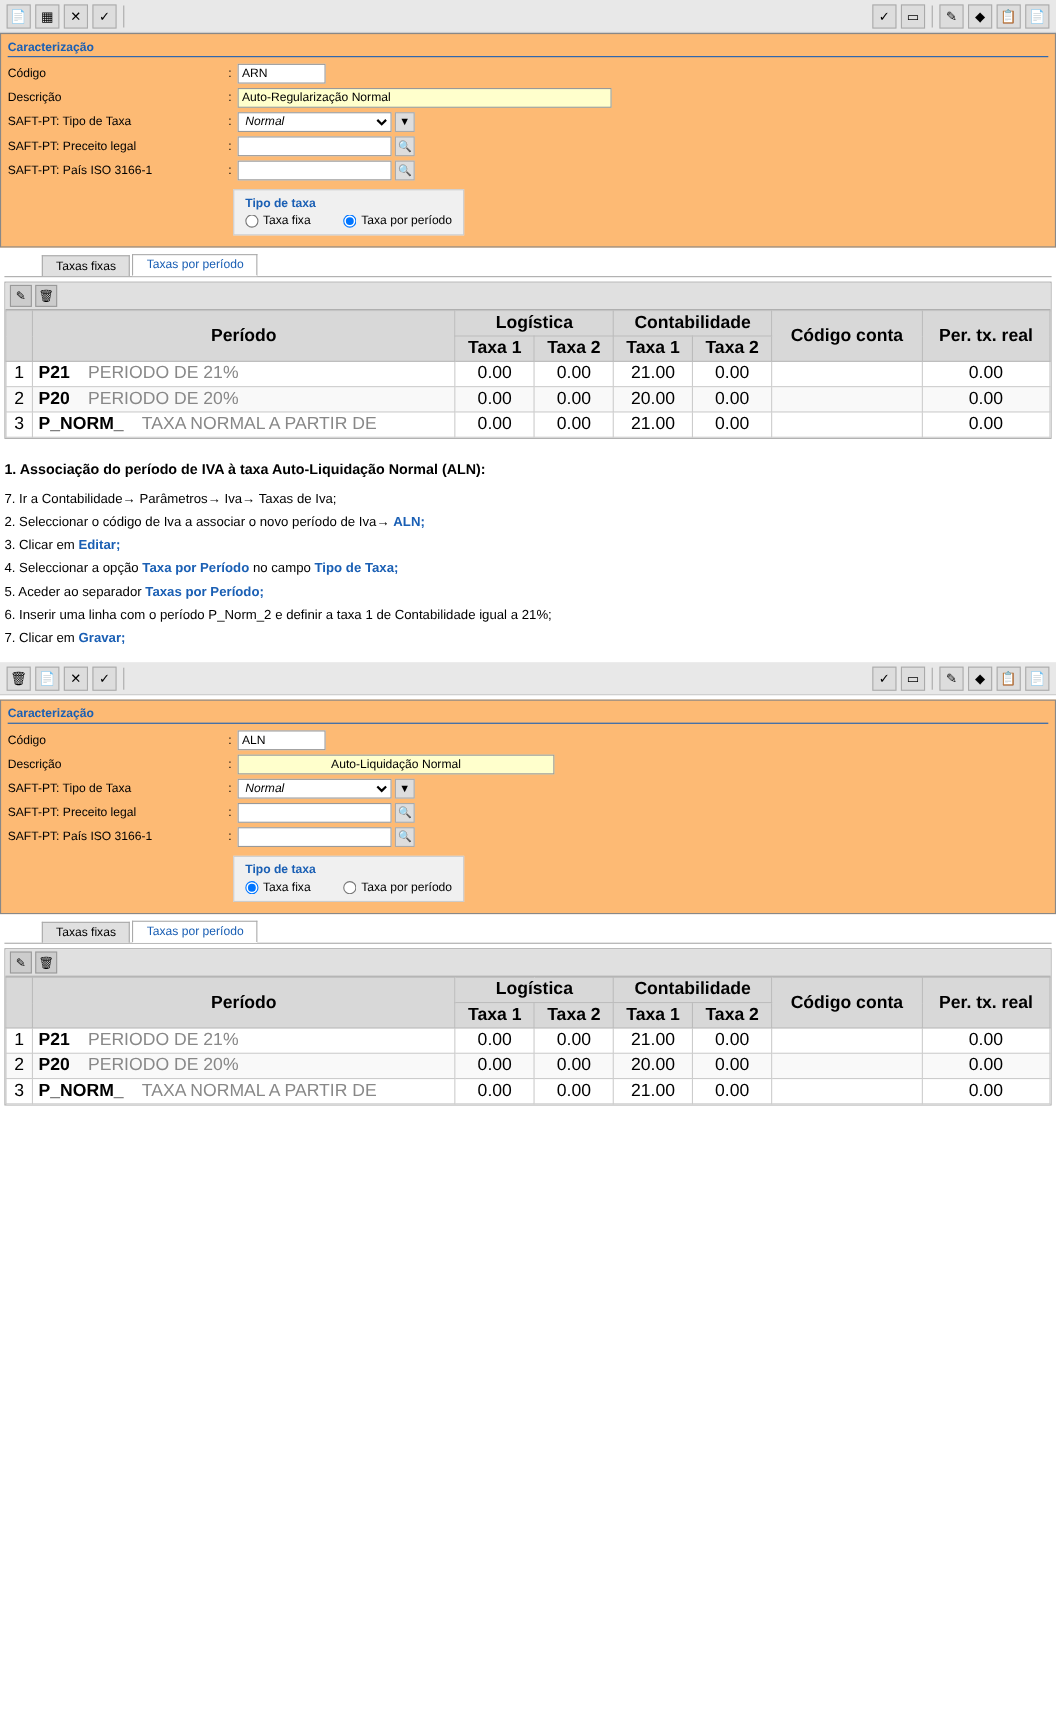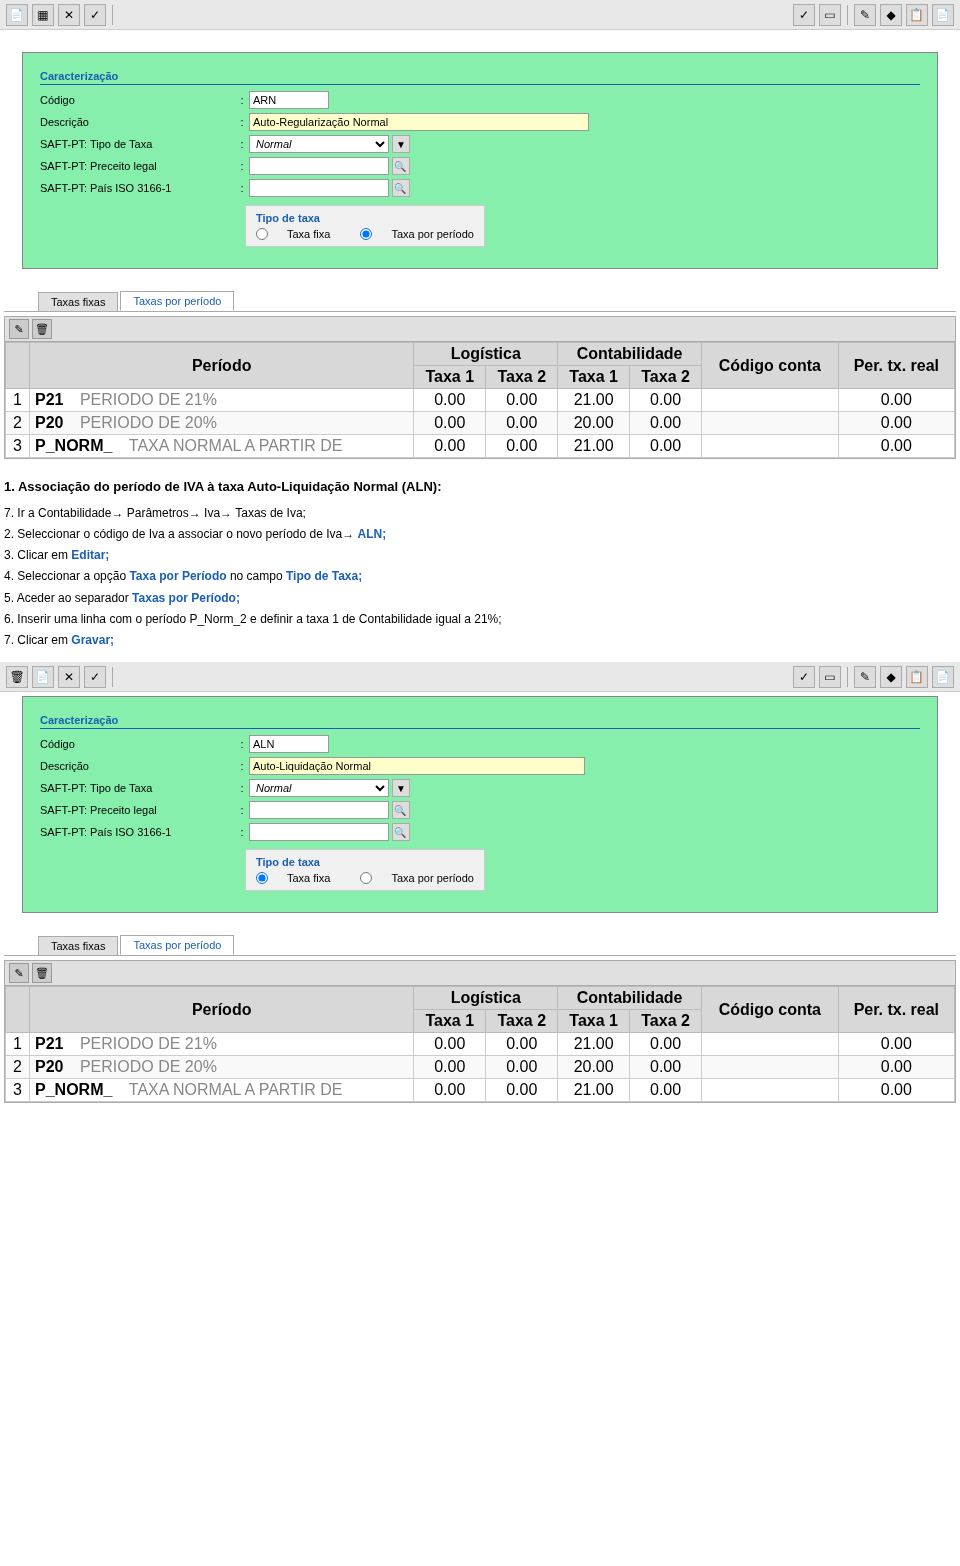--- a/index.html
+++ b/index.html
@@ -29,23 +29,23 @@
       cursor: pointer;
       font-size: 12px;
     }
     .toolbar-sep { width: 1px; height: 20px; background: #aaa; margin: 0 2px; }
     .toolbar-spacer { flex: 1; }
     .toolbar-check { width: 22px; height: 22px; border: 1px solid #aaa; background: #ddd; display:flex;align-items:center;justify-content:center;font-size:12px; }
 
     
     .form-container {
       border: 1px solid #888;
-      margin: 22px;
-      padding: 17px;
-      background: #86efac;
+      margin: 0;
+      padding: 6px;
+      background: #fdba74;
     }
 
     
     .section-header {
       color: #1a5fb4;
       font-weight: bold;
       font-size: 11px;
       margin-bottom: 6px;
       border-bottom: 1px solid #1a5fb4;
       padding-bottom: 2px;
@@ -73,21 +73,21 @@
     .input-field {
       height: 18px;
       border: 1px solid #999;
       background: #fff;
       padding: 1px 3px;
       font-size: 11px;
       font-family: Arial, sans-serif;
     }
     .input-code { width: 80px; }
     .input-desc { width: 340px; background: #ffffcc; }
-    .input-desc-aln { width: 336px; background: #ffffcc; }
+    .input-desc-aln { width: 288px; background: #ffffcc; text-align: center; }
 
     
     .dropdown-wrap {
       display: flex;
       align-items: center;
       gap: 3px;
     }
     .select-field {
       width: 140px;
       height: 18px;
@@ -125,21 +125,21 @@
       margin-bottom: 4px;
     }
     .radio-row {
       display: flex;
       gap: 30px;
       align-items: center;
     }
     .radio-option {
       display: flex;
       align-items: center;
-      gap: 19px;
+      gap: 4px;
       font-size: 11px;
     }
 
     
     .tabs-bar {
       display: flex;
       align-items: flex-end;
       margin: 6px 4px 0 4px;
       gap: 0;
       padding-left: 34px;

